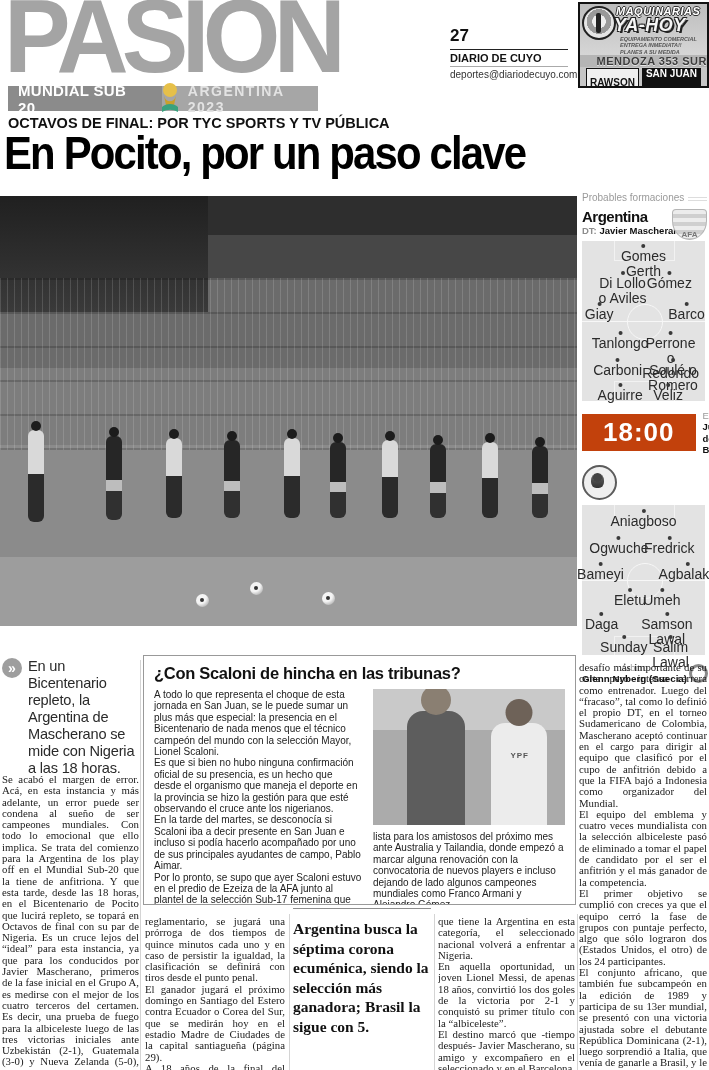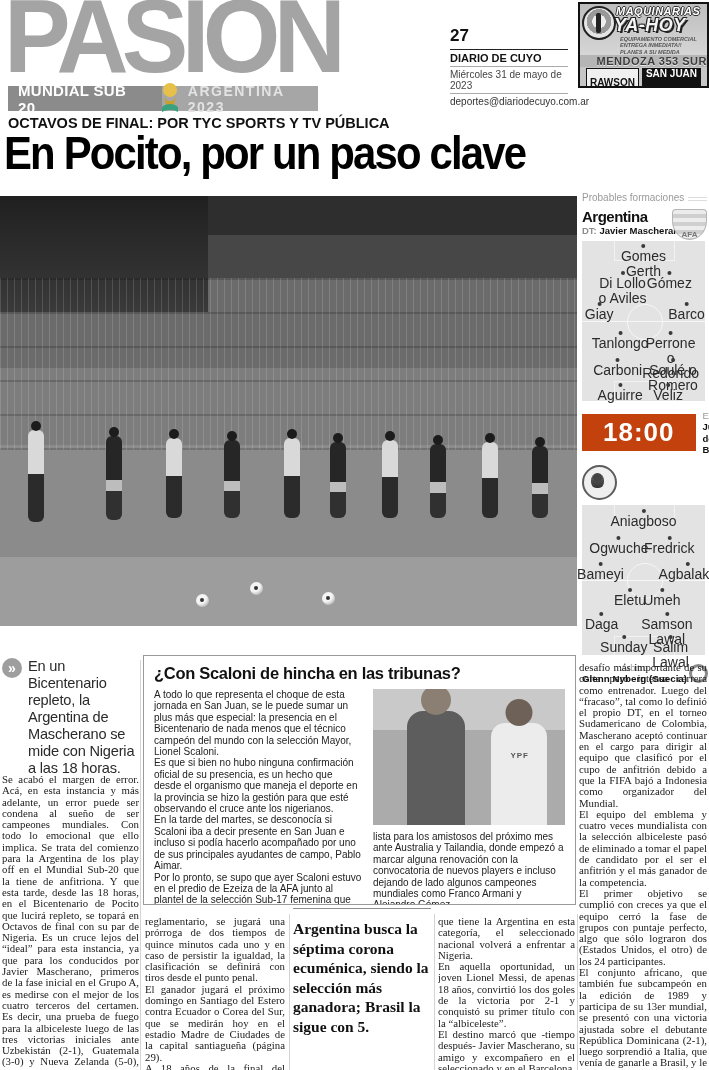--- a/index.html
+++ b/index.html
@@ -141,21 +141,20 @@
 </style>
 </head>
 <body>
 
 <div class="page">
 
   <div class="pasion">PASIÓN</div>
   <div class="issue">
     <div class="pnum">27</div>
     <div class="paper">DIARIO DE CUYO</div>
-    <div class="date">Miércoles 31 de mayo de 2023</div>
     <div class="email">deportes@diariodecuyo.com.ar</div>
   </div>
 
   <div class="ad">
     <div class="ad-top">
       <div class="ad-stamp"></div>
       <div class="ad-b1">MAQUINARIAS</div>
       <div class="ad-b2">YA-HOY</div>
       <div class="ad-tag">EQUIPAMIENTO COMERCIAL</div>
       <div class="ad-tag">ENTREGA INMEDIATA!!</div>

